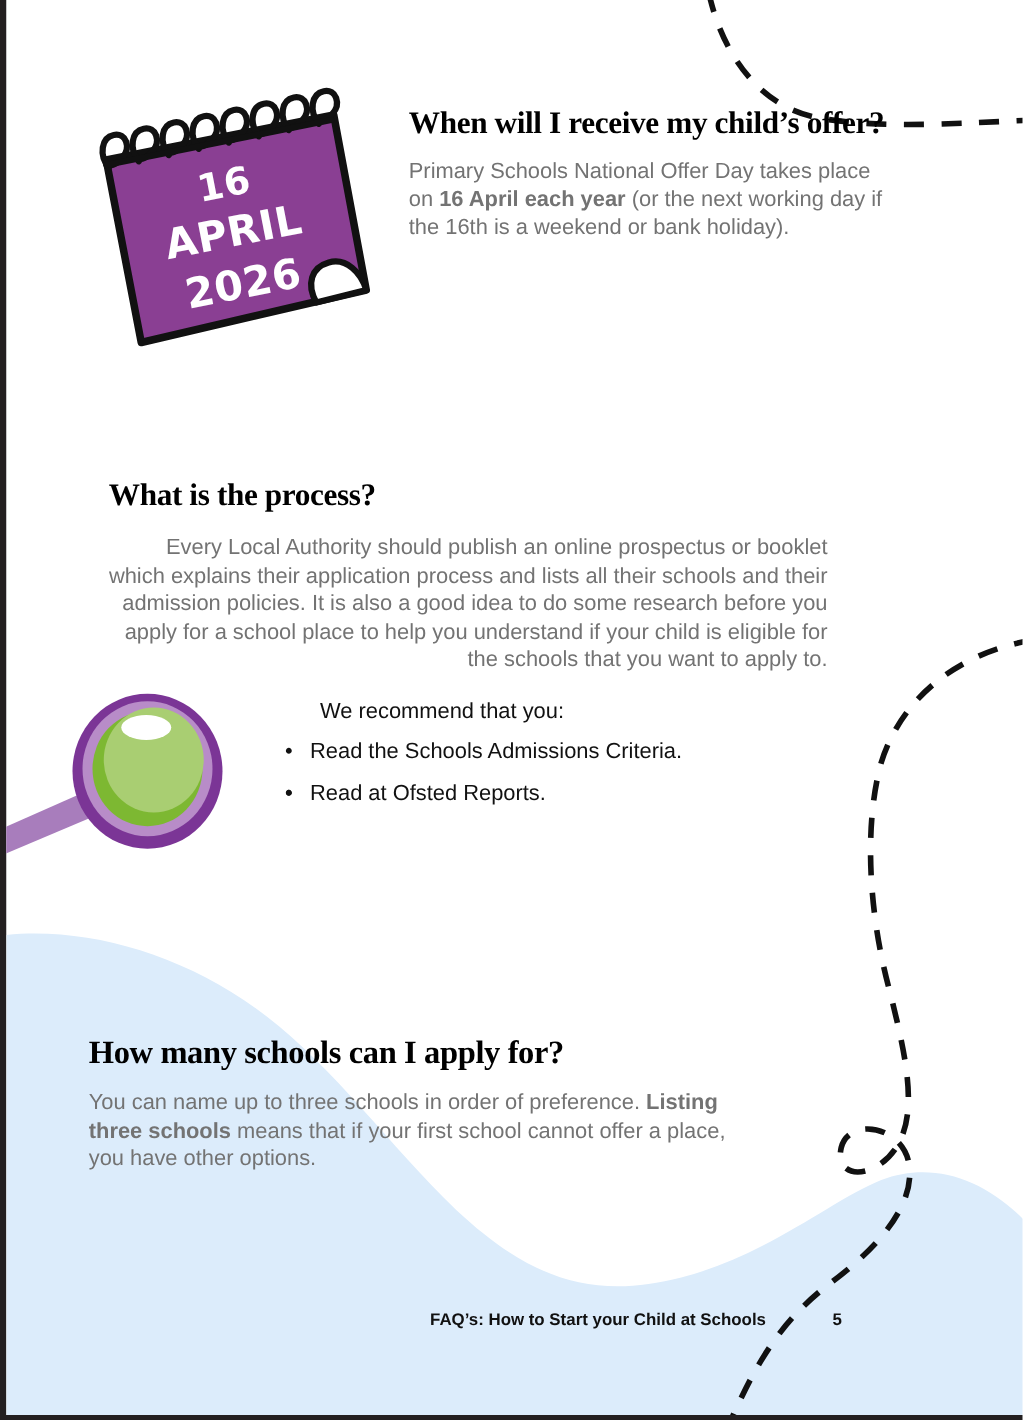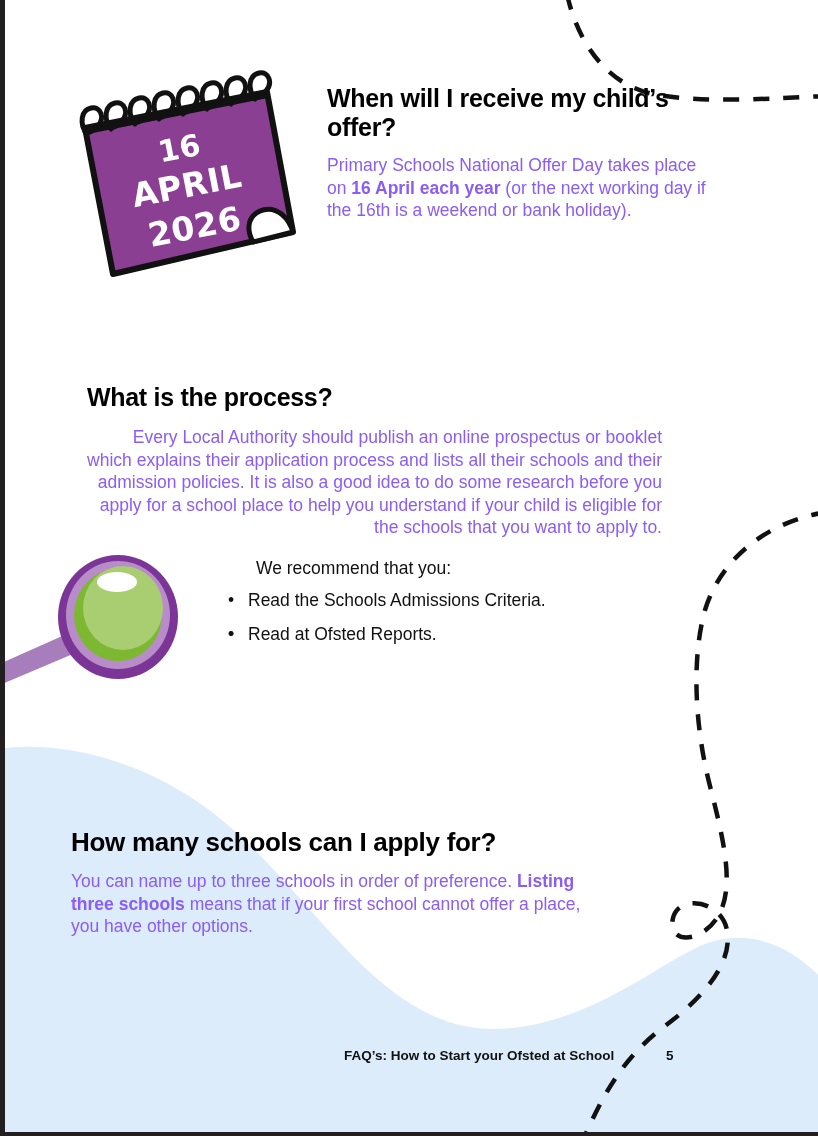--- a/index.html
+++ b/index.html
@@ -56,30 +56,30 @@
     width:240px; height:150px;
     z-index:3;
   }
   .magnifier svg { display:block; overflow:visible; }
 
   
   .content { position:absolute; inset:0; z-index:5; }
 
   h2.section-title {
     margin:0;
-    font-family:Liberation Sans, sans-serif;
+    font-family:Liberation Serif, serif;
     font-weight:700;
     color:#000000;
     letter-spacing:-0.3px;
   }
   p.body-text {
     margin:0;
     font-size:17.5px;
     line-height:22.5px;
-    color:#8b5cf6;
+    color:#737373;
     font-family:"Liberation Sans", sans-serif;
   }
   .body-text b { font-weight:700; }
 
   
   .block-offer {
     position:absolute;
     left:322px; top:84px;
     width:400px;
   }
@@ -265,18 +265,18 @@
                C720,845 730,890 712,918
                C695,944 662,944 668,918
                C674,894 716,900 722,930
                C728,962 700,996 660,1026
                C620,1056 600,1090 578,1140"></path>
     </g>
   </svg>
 
   <div class="footer">
     <div class="footer-inner">
-      <div class="footer-title">FAQ’s: How to Start your Ofsted at School</div>
+      <div class="footer-title">FAQ’s: How to Start your Child at Schools</div>
       <div class="footer-page">5</div>
     </div>
   </div>
 
 </div>
 
 </body></html>

